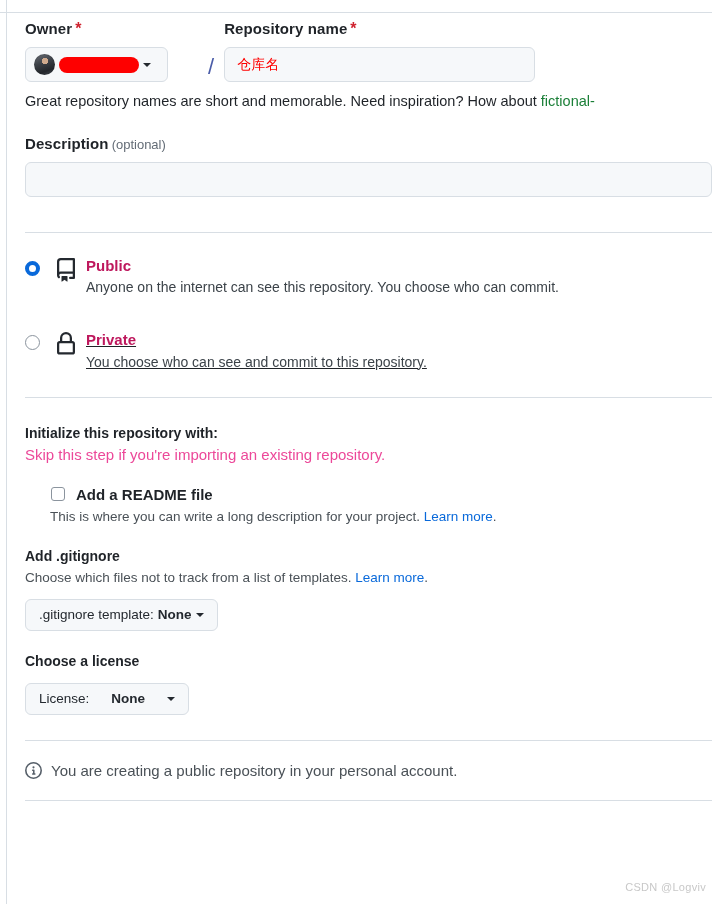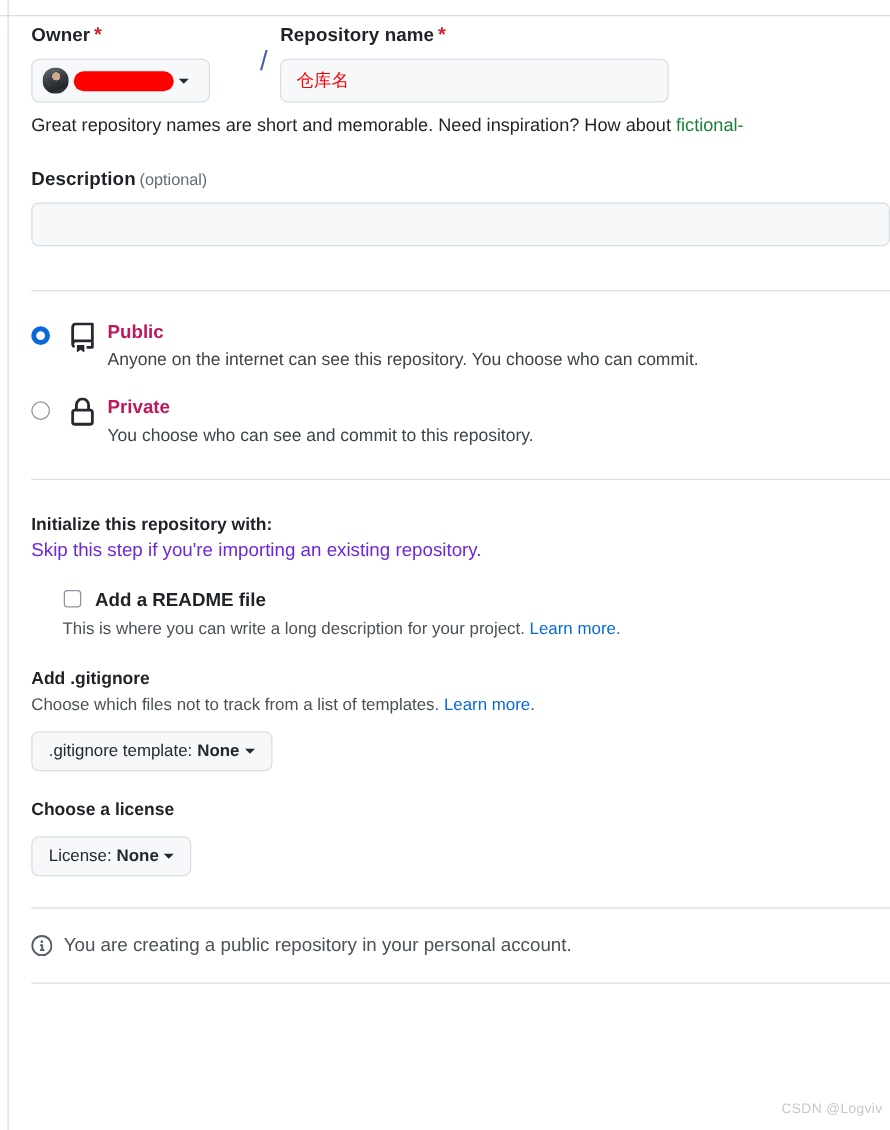--- a/index.html
+++ b/index.html
@@ -65,21 +65,21 @@
   .optional {
     font-size: 13px;
     font-weight: normal;
     color: #636c76;
     margin-left: 3px;
   }
 
   
   .name-row {
     display: flex;
-    align-items: center;
+    align-items: flex-end;
     gap: 0;
   }
   .owner-col { width: 175px; }
   .name-col { flex: 1 1 auto; }
   .label-line { margin-bottom: 9px; }
 
   .owner-select {
     position: relative;
     display: flex;
     align-items: center;
@@ -205,26 +205,26 @@
   }
 
   
   .section-title {
     font-size: 14px;
     font-weight: bold;
     color: #1F2328;
   }
   .section-sub {
     font-size: 15px;
-    color: #6d28d9;
+    color: #ec4899;
     margin-top: 5px;
   }
   .checkbox-row {
     display: flex;
-    align-items: flex-start;
+    align-items: center;
     padding-left: 26px;
   }
   .checkbox {
     width: 14px;
     height: 14px;
     box-sizing: border-box;
     border: 1px solid #8b949e;
     border-radius: 3px;
     background: #fff;
     flex: 0 0 auto;
@@ -367,21 +367,21 @@
         <svg width="24" height="24" viewBox="0 0 16 16" fill="currentColor" aria-hidden="true">
           <path d="M2 2.5A2.5 2.5 0 0 1 4.5 0h8.75a.75.75 0 0 1 .75.75v12.5a.75.75 0 0 1-.75.75h-2.5a.75.75 0 0 1 0-1.5h1.75v-2h-8a1 1 0 0 0-.714 1.7.75.75 0 1 1-1.072 1.05A2.495 2.495 0 0 1 2 11.5Zm10.5-1h-8a1 1 0 0 0-1 1v6.708A2.486 2.486 0 0 1 4.5 9h8ZM5 12.25a.25.25 0 0 1 .25-.25h3.5a.25.25 0 0 1 .25.25v3.25a.25.25 0 0 1-.4.2l-1.45-1.087a.249.249 0 0 0-.3 0L5.4 15.7a.25.25 0 0 1-.4-.2Z"></path>
         </svg>
       </span>
       <span class="vis-text">
         <div class="vis-title">Public</div>
         <div class="vis-desc">Anyone on the internet can see this repository. You choose who can commit.</div>
       </span>
     </div>
 
-    <div class="vis-row" style="margin-top:22px;">
+    <div class="vis-row" style="margin-top:36px;text-decoration:underline;">
       <span class="radio"></span>
       <span class="vis-icon">
         <svg width="24" height="24" viewBox="0 0 16 16" fill="currentColor" aria-hidden="true">
           <path d="M4 4a4 4 0 0 1 8 0v2h.25c.966 0 1.75.784 1.75 1.75v5.5A1.75 1.75 0 0 1 12.25 15h-8.5A1.75 1.75 0 0 1 2 13.25v-5.5C2 6.784 2.784 6 3.75 6H4Zm8.25 3.5h-8.5a.25.25 0 0 0-.25.25v5.5c0 .138.112.25.25.25h8.5a.25.25 0 0 0 .25-.25v-5.5a.25.25 0 0 0-.25-.25ZM10.5 6V4a2.5 2.5 0 1 0-5 0v2Z"></path>
         </svg>
       </span>
       <span class="vis-text">
         <div class="vis-title">Private</div>
         <div class="vis-desc">You choose who can see and commit to this repository.</div>
       </span>
@@ -409,21 +409,21 @@
       </div>
       <div class="dropdown-btn" style="margin-top:14px;">
         <span>.gitignore template:</span>
         <span class="bold">None</span>
         <span class="caret"></span>
       </div>
     </div>
 
     <div style="margin-top:22px;">
       <div class="section-title">Choose a license</div>
-      <div class="dropdown-btn" style="margin-top:14px;">
+      <div class="dropdown-btn" style="margin-top:14px;gap:18px;">
         <span>License:</span>
         <span class="bold">None</span>
         <span class="caret"></span>
       </div>
     </div>
 
     <div class="divider" style="margin-top:25px;"></div>
 
     <div class="notice" style="margin-top:21px;">
       <span class="info-icon">

